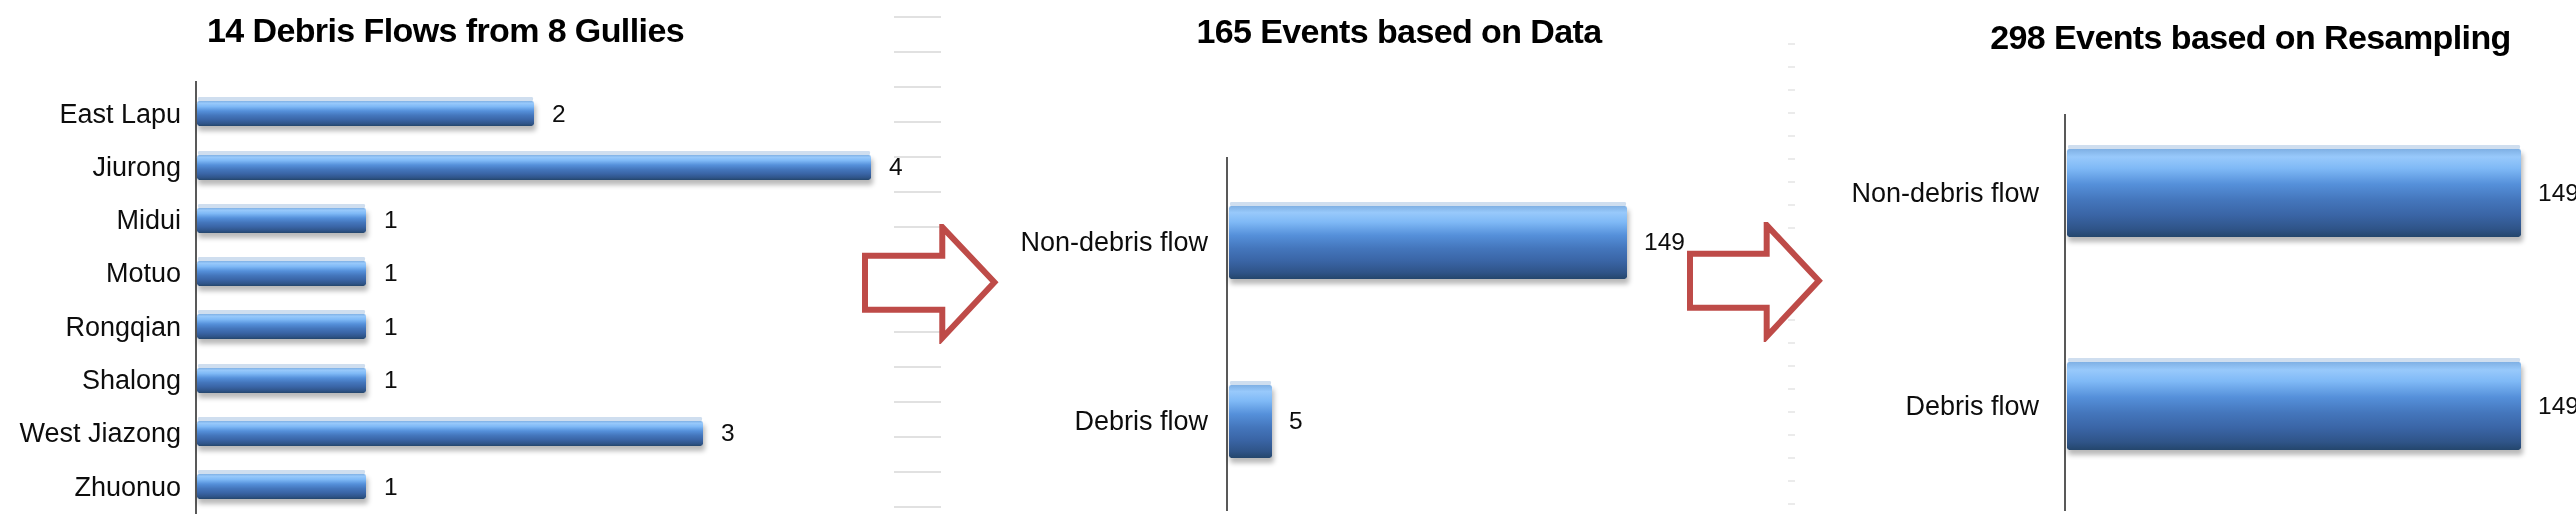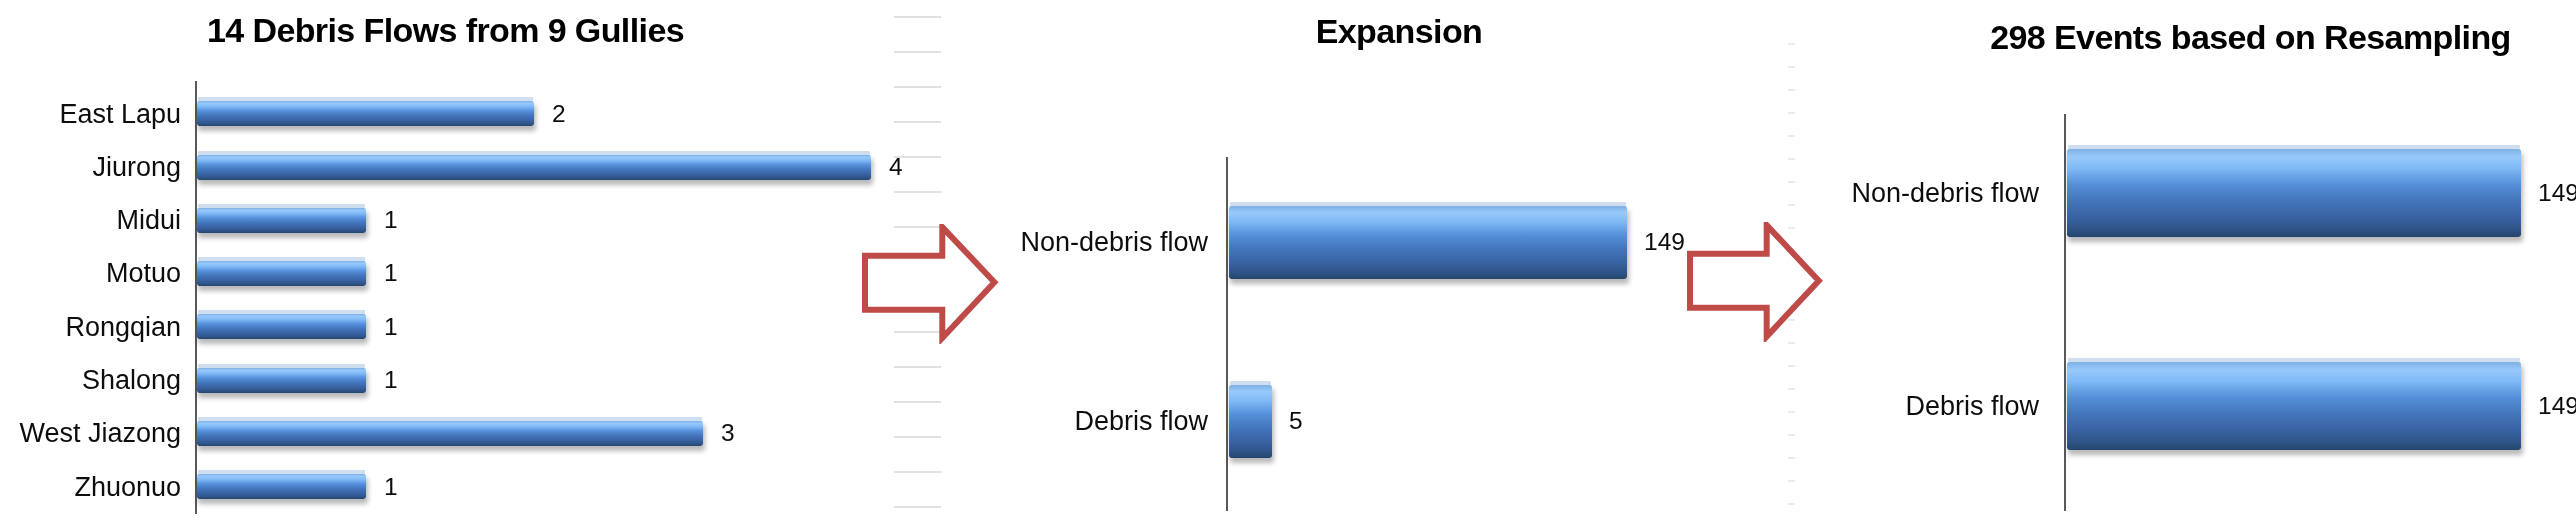--- a/index.html
+++ b/index.html
@@ -71,21 +71,21 @@
   .arrow-svg{position:absolute;}
 </style>
 </head>
 <body>
 
 <div class="dash-col-1"></div>
 <div class="dash-col-2"></div>
 
 <section>
   <h2 class="chart-title t0">
-    <span>14 Debris Flows from 9 Gullies</span>
+    <span>14 Debris Flows from 8 Gullies</span>
   </h2>
   <div class="axis a0"></div>
   <div>
       <div class="cat-label" style="left: -237px; top: 114px; width: 418px;">East Lapu</div>
       <div class="bar" style="left: 197px; top: 101px; width: 337px; height: 24.5px;"></div>
       <div class="val-label" style="left: 552px; top: 114px;">2</div>
       <div class="cat-label" style="left: -237px; top: 167px; width: 418px;">Jiurong</div>
       <div class="bar" style="left: 197px; top: 155px; width: 674px; height: 24.5px;"></div>
       <div class="val-label" style="left: 889px; top: 167px;">4</div>
       <div class="cat-label" style="left: -237px; top: 220px; width: 418px;">Midui</div>
@@ -104,21 +104,21 @@
       <div class="bar" style="left: 197px; top: 421px; width: 506px; height: 24.5px;"></div>
       <div class="val-label" style="left: 721px; top: 433px;">3</div>
       <div class="cat-label" style="left: -237px; top: 487px; width: 418px;">Zhuonuo</div>
       <div class="bar" style="left: 197px; top: 474px; width: 169px; height: 24.5px;"></div>
       <div class="val-label" style="left: 384px; top: 487px;">1</div>
     </div>
 </section>
 
 <section>
   <h2 class="chart-title t1">
-    <span>Expansion</span>
+    <span>165 Events based on Data</span>
   </h2>
   <div class="axis a1"></div>
   <div>
       <div class="cat-label" style="left: 790px; top: 242px; width: 418px;">Non-debris flow</div>
       <div class="bar" style="left: 1229px; top: 206px; width: 398px; height: 73px;"></div>
       <div class="val-label" style="left: 1644px; top: 242px;">149</div>
       <div class="cat-label" style="left: 790px; top: 421px; width: 418px;">Debris flow</div>
       <div class="bar" style="left: 1229px; top: 385px; width: 43px; height: 73px;"></div>
       <div class="val-label" style="left: 1289px; top: 421px;">5</div>
     </div>

